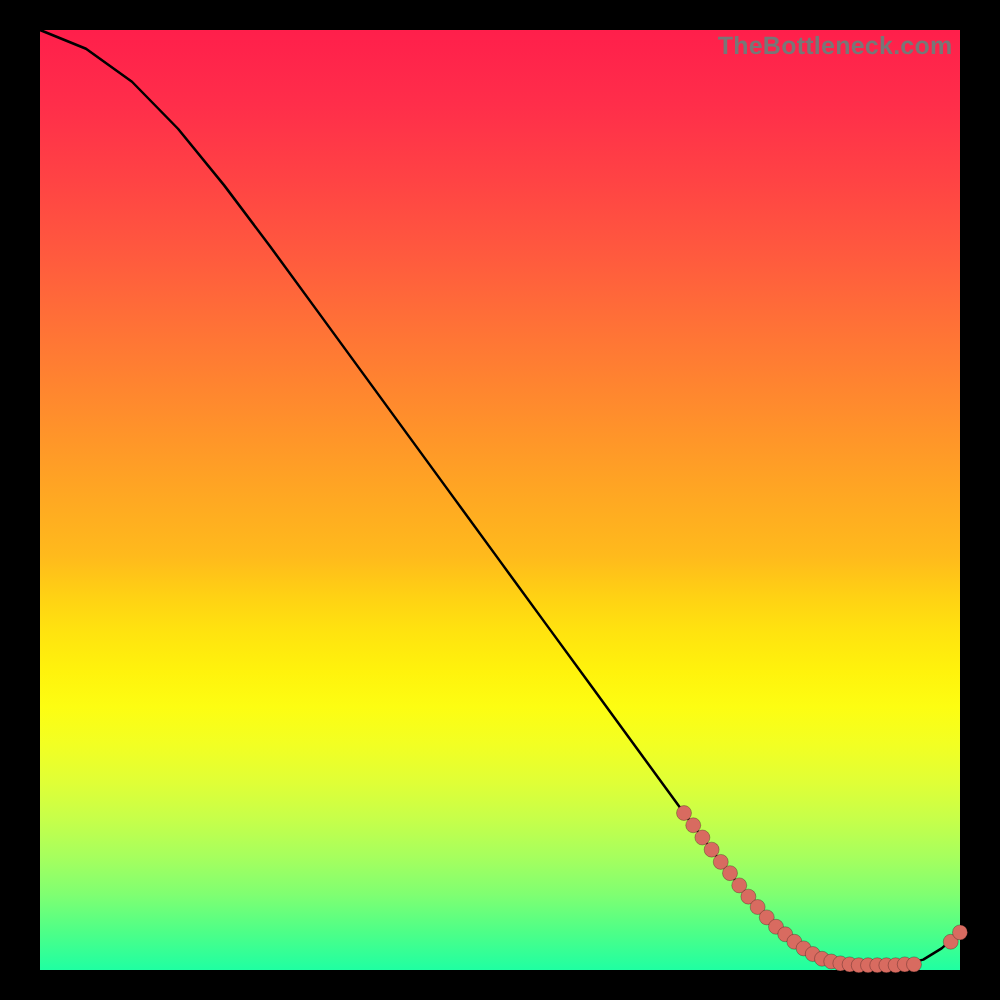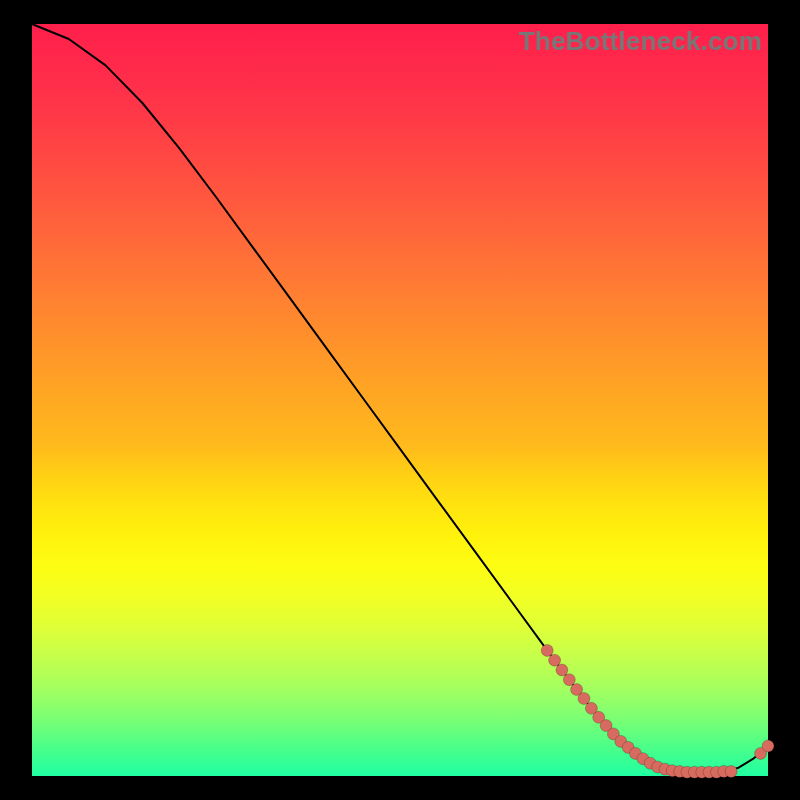--- a/index.html
+++ b/index.html
@@ -45,21 +45,21 @@
       #7fff72 92%,
       #4dff88 96%,
       #1fffa2 100%
     );
   }
   .watermark {
     position: absolute;
     top: 2px;
     right: 6px;
     color: #777;
-    font-size: 26px;
+    font-size: 20px;
     font-weight: 600;
     letter-spacing: 0.2px;
     user-select: none;
   }
   svg.curve {
     position: absolute;
     left: 0;
     top: 0;
     width: 736px;
     height: 752px;

